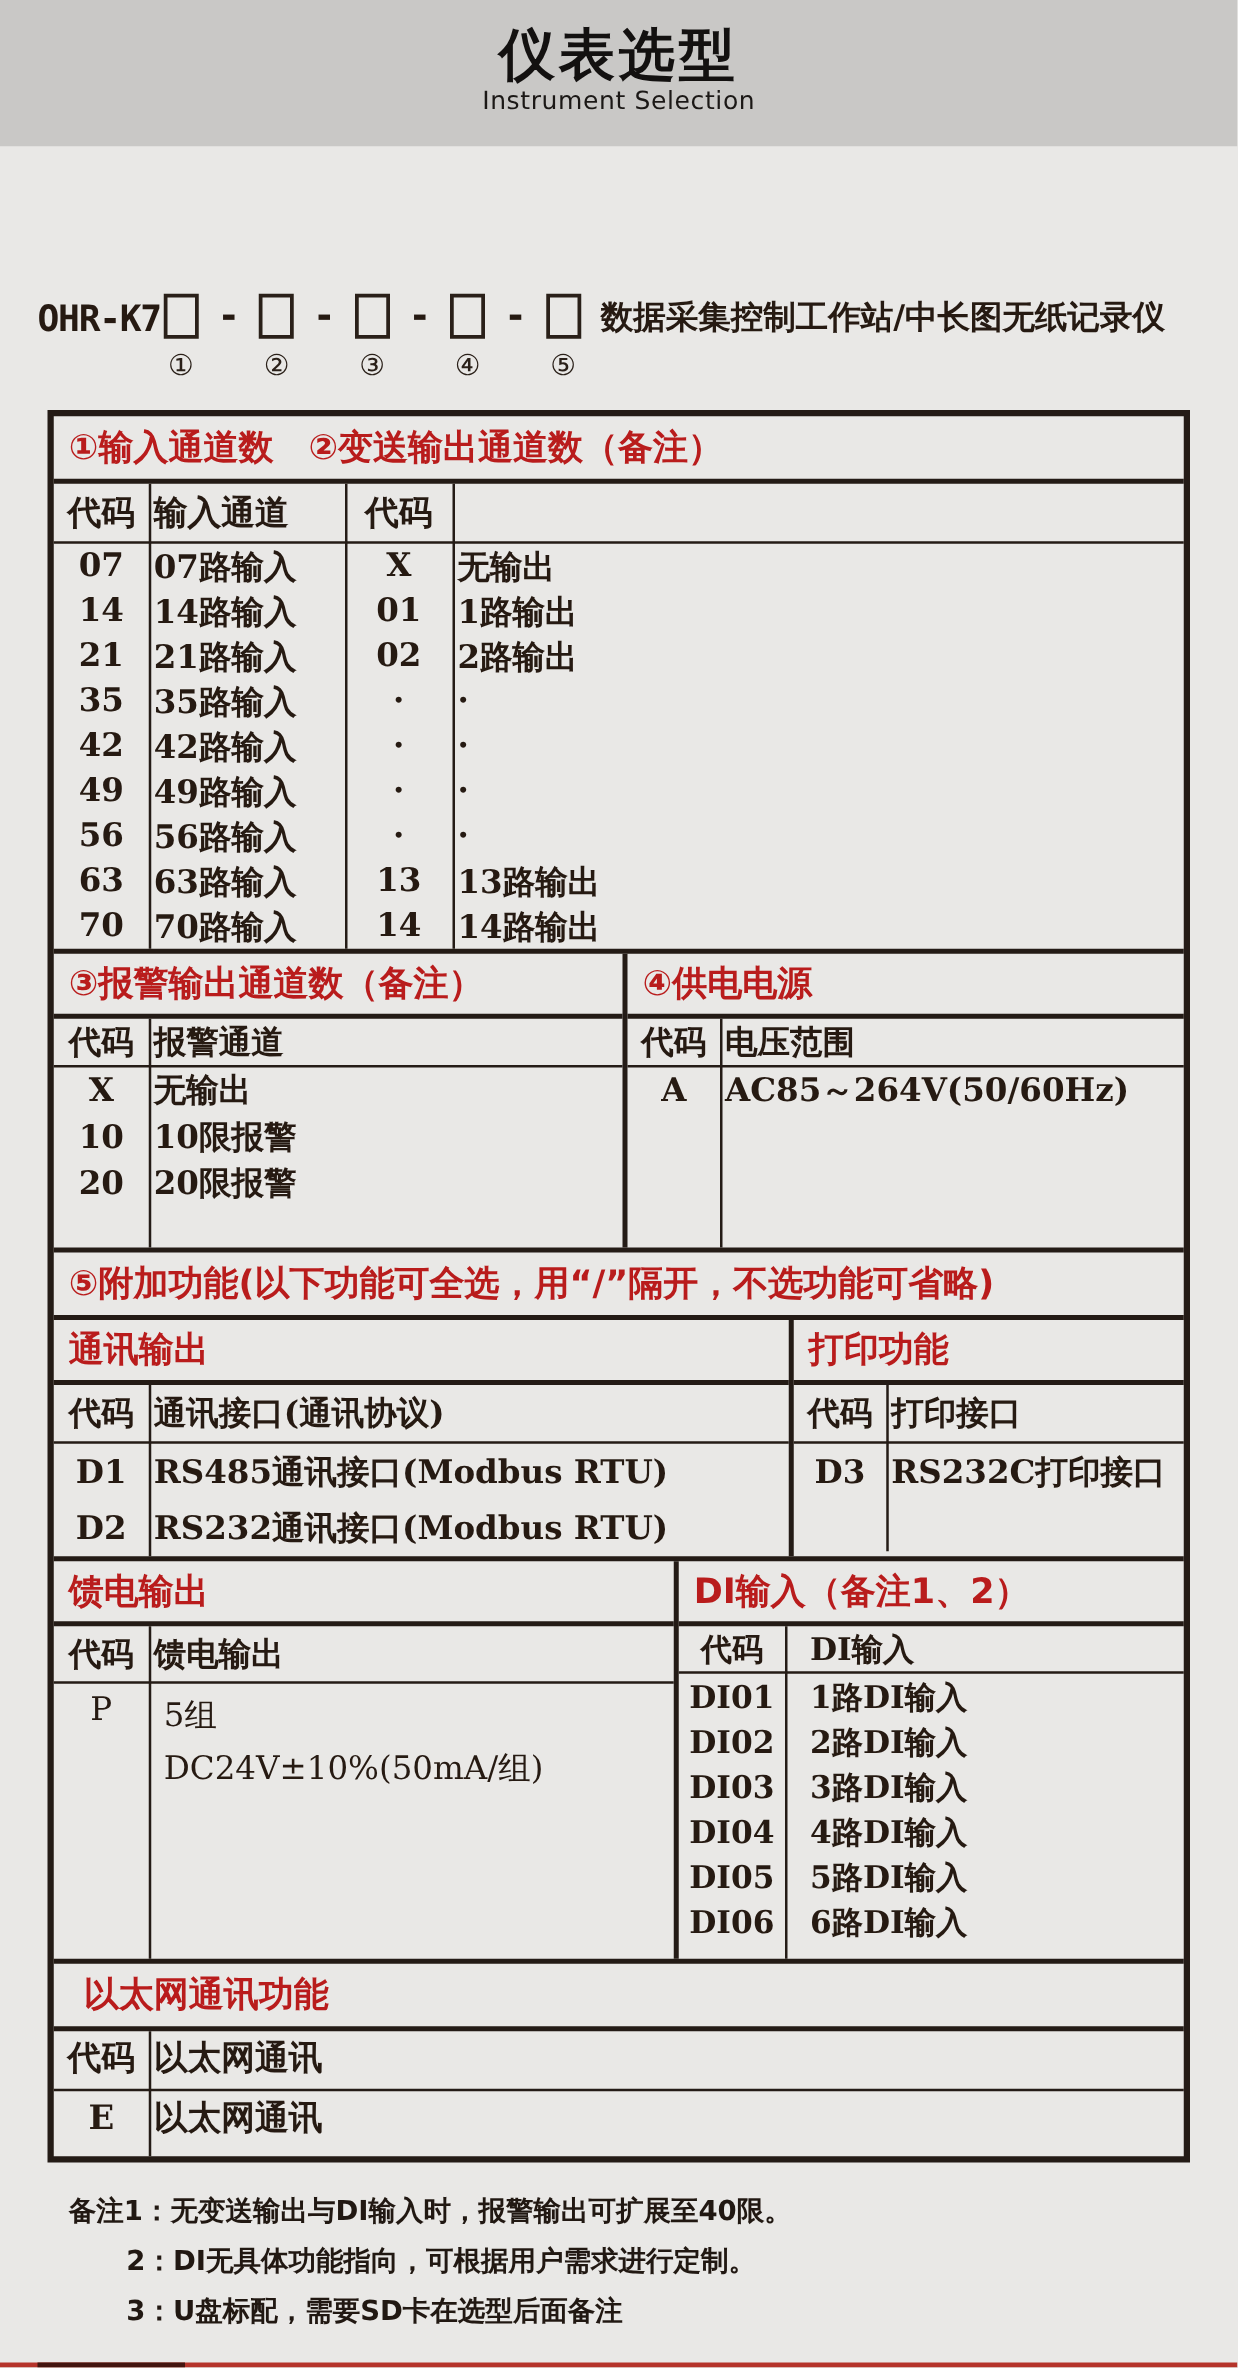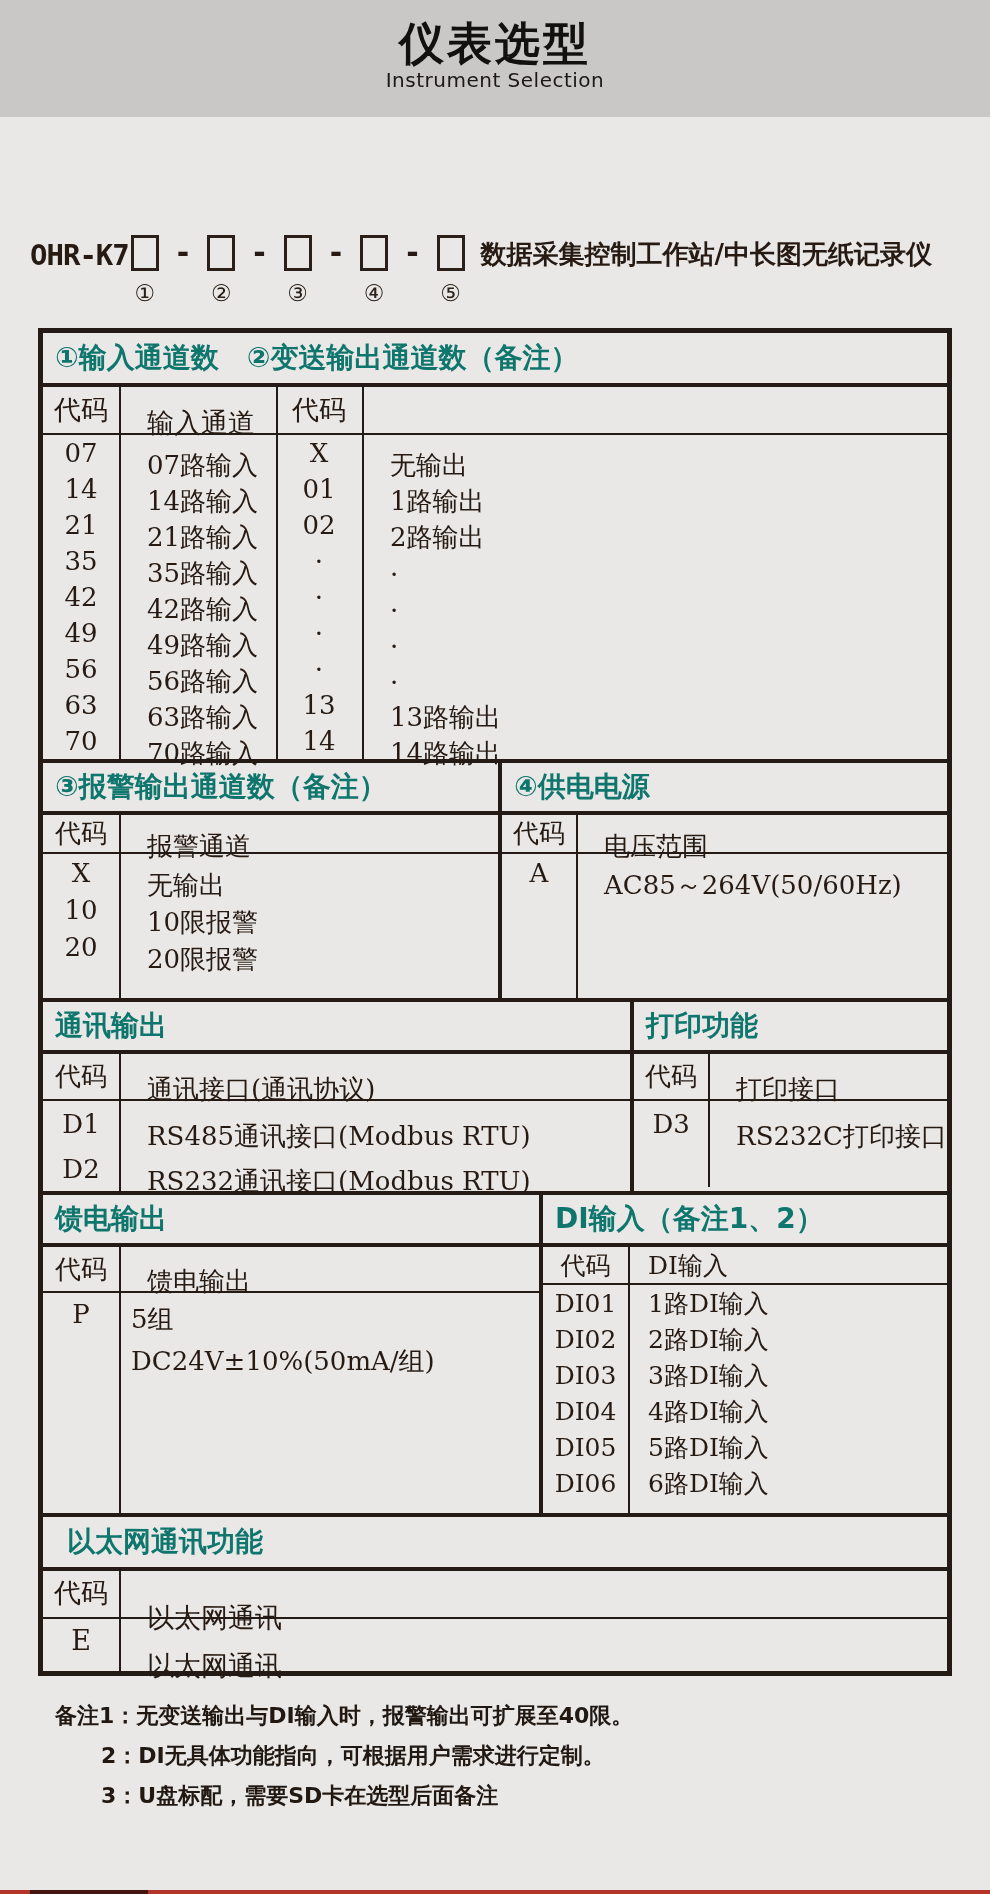--- a/index.html
+++ b/index.html
@@ -22,30 +22,30 @@
   .circ{font-size:23px;line-height:26px;margin-top:9px;color:#2a2019;}
   .dash{font-family:"DejaVu Sans", sans-serif;font-weight:bold;font-size:30px;line-height:36px;margin:0 16px;}
   .model-desc{font-family:"DejaVu Sans", sans-serif;font-weight:600;font-size:26px;line-height:38px;margin-left:14px;letter-spacing:0px;white-space:nowrap;}
   
   .big-table{width:914px;margin:22px 0 0 38px;border:5px solid #241b16;box-sizing:border-box;}
   .tsec{box-sizing:border-box;}
   .tsec + .tsec{border-top:4px solid #241b16;}
   .band{
     font-family:"DejaVu Sans", sans-serif;font-weight:700;font-size:28px;
     line-height:50px;height:50px;padding-left:12px;border-bottom:4px solid #241b16;
-    box-sizing:content-box;white-space:nowrap;overflow:hidden;color:#0f766e;
+    box-sizing:content-box;white-space:nowrap;overflow:hidden;color:#b91c1c;
   }
   .band.noline{border-bottom:none;}
   .gridarea{position:relative;}
   .vline{position:absolute;top:0;bottom:0;width:2px;background:#241b16;}
-  .row{display:flex;align-items:center;}
+  .row{display:flex;align-items:center;font-weight:bold;}
   .colhead{border-bottom:2px solid #241b16;}
   .cell{box-sizing:border-box;white-space:nowrap;overflow:hidden;}
   .ctr{text-align:center;}
-  .pad{padding-left:28px;margin-top:25px;}
+  .pad{padding-left:4px;}
   
   .ga-io .row{height:36px;font-size:26px;}
   .ga-io .colhead{height:46px;font-size:27px;}
   .io-c1{width:76px;} .io-c2{width:157px;} .io-c3{width:86px;} .io-c4{flex:1;}
   
   .duo{display:flex;align-items:stretch;}
   .half-l{width:459px;border-right:4px solid #241b16;box-sizing:border-box;}
   .half-r{flex:1;box-sizing:border-box;}
   .half-l .band,.half-r .band{height:48px;line-height:48px;}
   
@@ -229,20 +229,23 @@
             <span class="cell power-c2 pad">电压范围</span>
           </div>
           <div class="row">
             <span class="cell power-c1 ctr">A</span>
             <span class="cell power-c2 pad">AC85～264V(50/60Hz)</span>
           </div>
         </div>
       </div>
     </div>
 
+    <div class="tsec">
+      <div class="band band-add noline">⑤附加功能(以下功能可全选，用“/”隔开，不选功能可省略)</div>
+    </div>
 
     <div class="tsec duo">
       <div class="half-l" style="width:592px">
         <div class="band">通讯输出</div>
         <div class="gridarea ga-comm">
           <i class="vline" style="left:76px"></i>
           <div class="row colhead">
             <span class="cell comm-c1 ctr">代码</span>
             <span class="cell comm-c2 pad">通讯接口(通讯协议)</span>
           </div>

